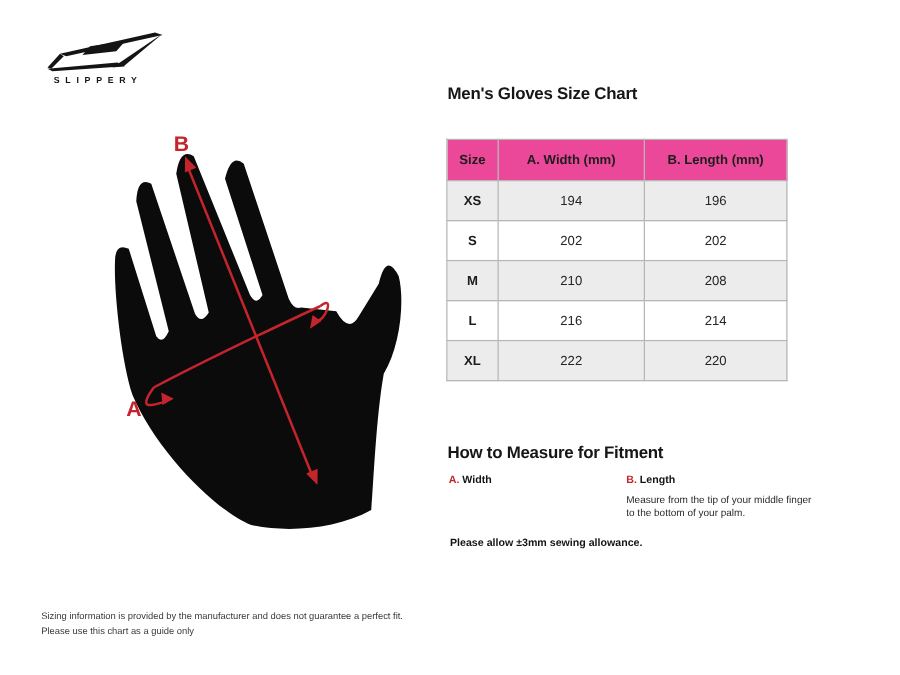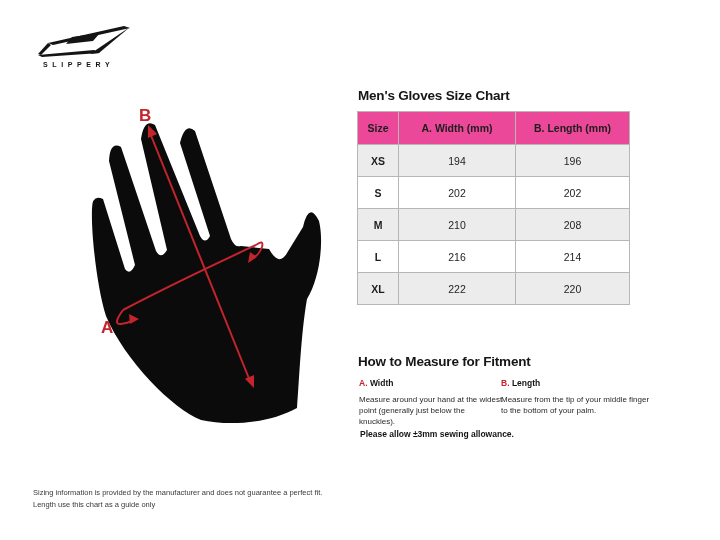--- a/index.html
+++ b/index.html
@@ -11,21 +11,21 @@
 
   
   .logo{left:36px;top:24px;width:110px;}
   .logo svg{display:block;}
   .brand-text{
     margin-top:3px;padding-left:7px;font-size:7px;font-weight:bold;
     letter-spacing:4.6px;color:#141414;white-space:nowrap;
   }
 
   
-  .chart-title{left:358px;top:88px;font-size:13.5px;font-weight:bold;letter-spacing:-0.2px;color:#161616;}
+  .chart-title{left:358px;top:67px;font-size:13.5px;font-weight:bold;letter-spacing:-0.2px;color:#161616;}
   .size-table{
     left:357px;top:111px;border-collapse:collapse;table-layout:fixed;width:272px;
     font-size:10.5px;color:#242424;border:1px solid #8d8d8d;
   }
   .size-table th,.size-table td{
     border:1px solid #b6b6b6;text-align:center;vertical-align:middle;padding:0;
   }
   .size-table th{height:32px;font-weight:bold;font-size:10.5px;color:#1d1d1d;}
   .size-table td{height:31px;}
   .size-cell{font-weight:bold;color:#1d1d1d;}
@@ -156,31 +156,30 @@
     </tbody>
   </table>
 
   <div class="abs measure-heading">How to Measure for Fitment</div>
 
   <div class="abs measure-col measure-col-a">
     <div class="measure-label">
       <span class="measure-letter">A.</span>
       <span>Width</span>
     </div>
-    <div>Measure around your hand at the widest point (generally just below the knuckles).</div>
   </div>
 
   <div class="abs measure-col measure-col-b">
     <div class="measure-label">
       <span class="measure-letter">B.</span>
       <span>Length</span>
     </div>
     <div>Measure from the tip of your middle finger to the bottom of your palm.</div>
   </div>
 
   <div class="abs allowance-note">Please allow ±3mm sewing allowance.</div>
 
   <div class="abs fine-print">
     <div>Sizing information is provided by the manufacturer and does not guarantee a perfect fit.</div>
-    <div>Length use this chart as a guide only</div>
+    <div>Please use this chart as a guide only</div>
   </div>
 
 </div>
 
 </body></html>

